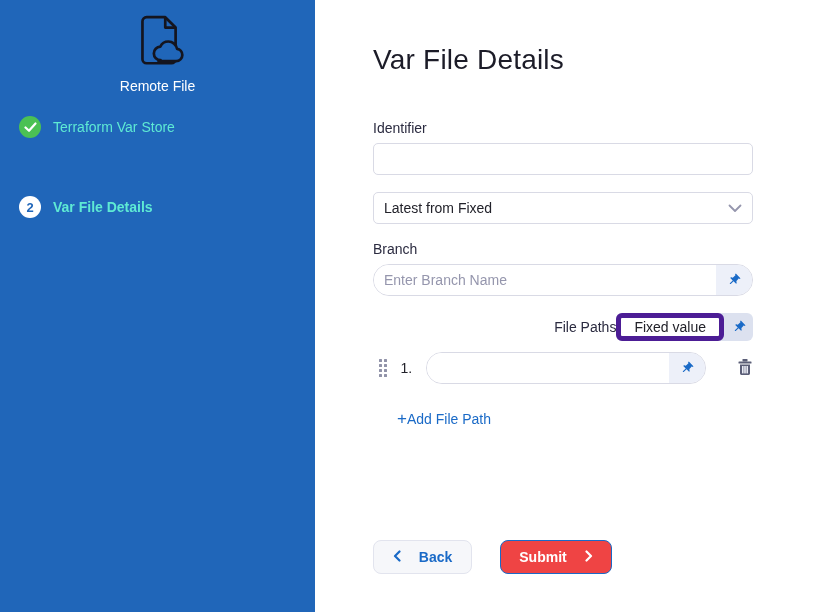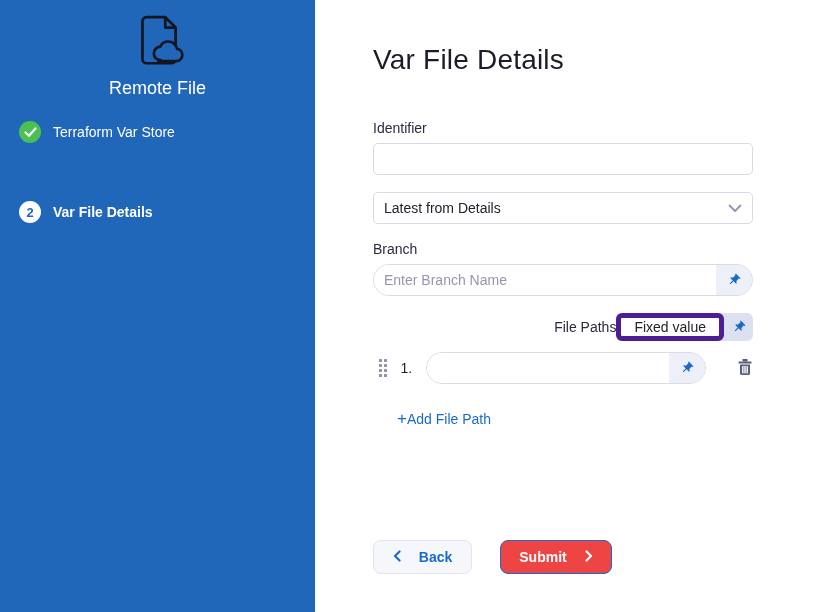--- a/index.html
+++ b/index.html
@@ -13,29 +13,29 @@
   
   .sidebar {
     width: 315px; height: 612px; background: #2066b9;
     flex-shrink: 0; color: #ffffff;
   }
   .store-header {
     display: flex; flex-direction: column; align-items: center;
     padding-top: 12px; width: 100%;
   }
   .store-header .store-label {
-    margin-top: 4px; font-size: 18px; color: #ffffff;
+    margin-top: 4px; font-size: 14px; color: #ffffff;
   }
   .steps { margin-top: 22px; }
   .step {
     display: flex; align-items: center; gap: 12px;
     padding-left: 19px; height: 22px;
   }
   .step + .step { margin-top: 58px; }
-  .step-label { font-size: 14px; color: #ffffff; }
+  .step-label { font-size: 14px; color: #5eead4; }
   .step.current .step-label { font-weight: bold; }
   .check-circle {
     width: 22px; height: 22px; border-radius: 50%;
     background: #4bc154; display: flex; align-items: center; justify-content: center;
     flex-shrink: 0;
   }
   .num-circle {
     width: 22px; height: 22px; border-radius: 50%;
     background: #ffffff; color: #2066b9; font-size: 13px; font-weight: bold;
     display: flex; align-items: center; justify-content: center; flex-shrink: 0;
@@ -167,21 +167,21 @@
 
     <div class="form">
 
       <div class="field">
         <label class="field-label">Identifier</label>
         <input class="text-input" type="text" value="" style="">
       </div>
 
       <div class="field">
         <div class="select-box">
-          <span class="select-value">Latest from Details</span>
+          <span class="select-value">Latest from Fixed</span>
           <span>
             <svg width="14" height="9" viewBox="0 0 14 9" fill="none">
               <polyline points="1.5,1.5 7,7 12.5,1.5" stroke="#9596ad" stroke-width="1.8" fill="none" stroke-linecap="round" stroke-linejoin="round"></polyline>
             </svg>
           </span>
         </div>
       </div>
 
       <div class="field">
         <label class="field-label">Branch</label>

